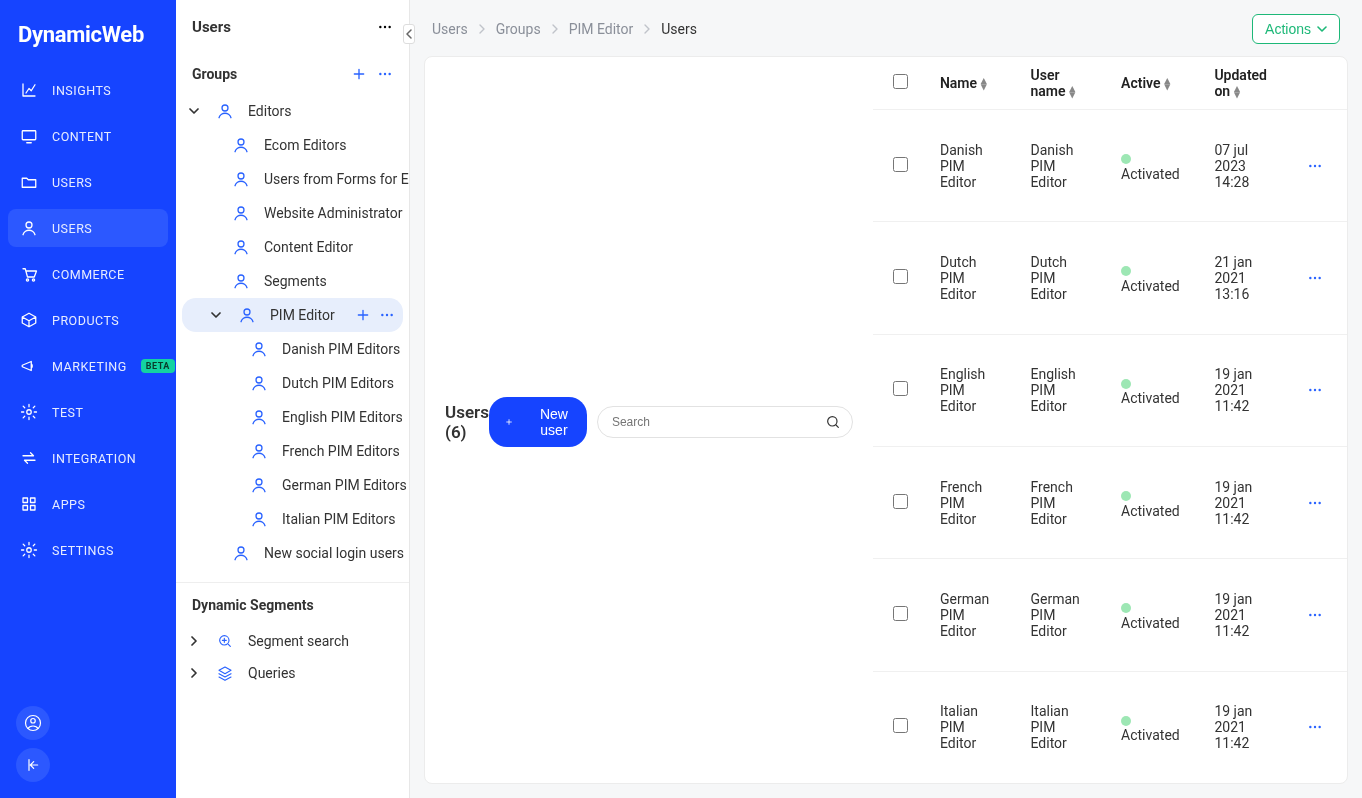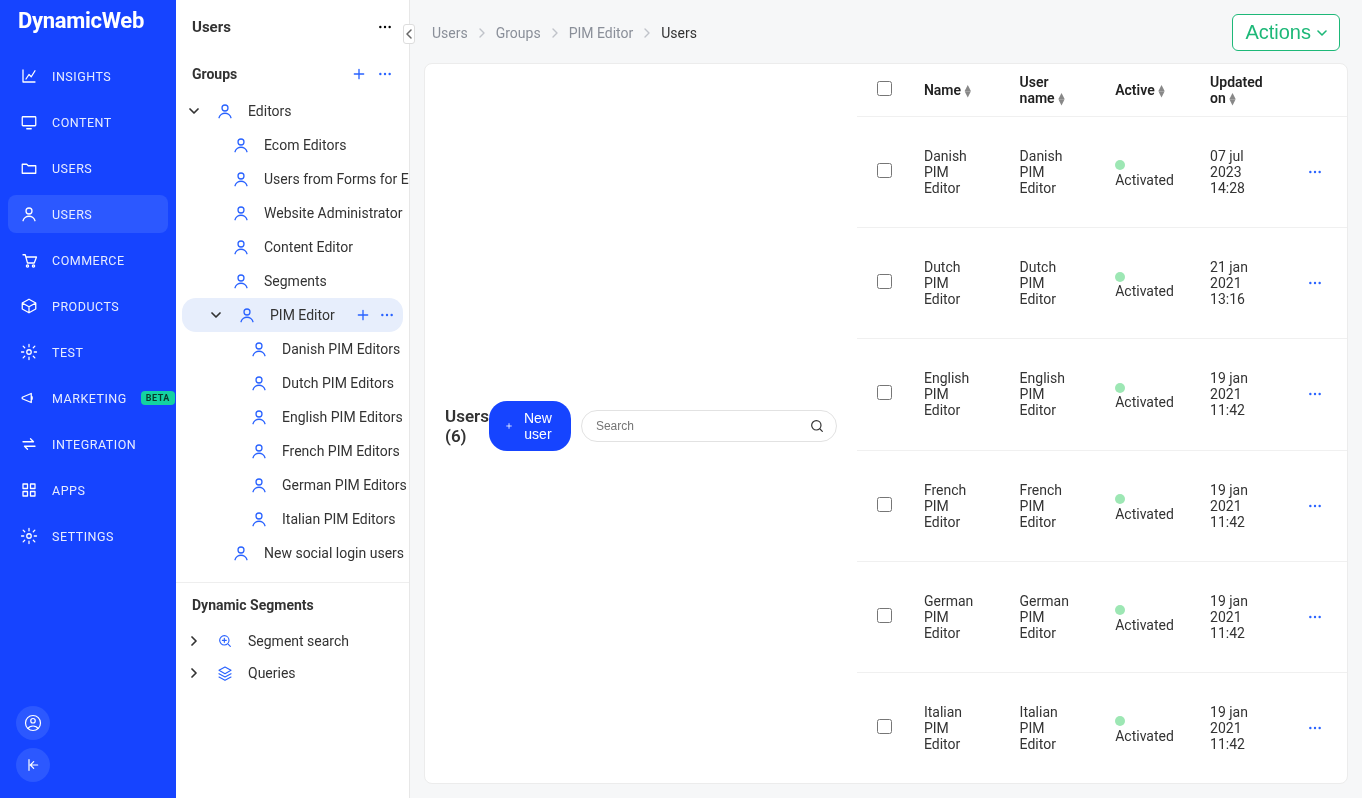--- a/index.html
+++ b/index.html
@@ -1,21 +1,21 @@
 <!DOCTYPE html>
 <html><head>
 <meta charset="utf-8">
 <style>
 * { box-sizing: border-box; margin: 0; padding: 0; }
 body { font-family: -apple-system, BlinkMacSystemFont, "Segoe UI", Roboto, sans-serif; font-size: 14px; color: #333; background: #fff; overflow: hidden; }
 .app { display: flex; width: 1362px; height: 798px; }
 
 
 .main-nav { width: 176px; background: #1644ff; color: #fff; display: flex; flex-direction: column; }
-.brand { font-size: 22px; font-weight: 700; padding: 8px 18px 24px; letter-spacing: -0.3px; }
+.brand { font-size: 22px; font-weight: 700; padding: 22px 18px 24px; letter-spacing: -0.3px; }
 .nav-items { flex: 1; padding: 0 8px; }
 .nav-item { display: flex; align-items: center; gap: 14px; padding: 10px 12px; font-size: 12.5px; letter-spacing: 0.5px; color: #e7ecff; border-radius: 8px; margin-bottom: 8px; cursor: pointer; white-space: nowrap; }
 .nav-item.active { background: #2c58ff; }
 .nav-item .nav-icon { width: 18px; height: 18px; display: flex; align-items: center; justify-content: center; flex-shrink: 0; }
 .nav-item .badge { background: #14d2a1; color: #0a3b2b; font-size: 9px; font-weight: 700; padding: 2px 5px; border-radius: 4px; letter-spacing: 0.5px; }
 .nav-bottom { padding: 0 8px 16px; display: flex; flex-direction: column; gap: 8px; }
 .nav-round { width: 34px; height: 34px; background: #2c58ff; border-radius: 50%; display: flex; align-items: center; justify-content: center; margin-left: 8px; cursor: pointer; }
 
 
 .panel { width: 234px; background: #fff; border-right: 1px solid #e7e7e7; display: flex; flex-direction: column; position: relative; }
@@ -38,27 +38,27 @@
 .tree-item .row-actions { display: none; }
 .collapse-handle { position: absolute; right: -6px; top: 24px; width: 12px; height: 20px; background: #fff; border: 1px solid #ddd; border-radius: 3px; display: flex; align-items: center; justify-content: center; cursor: pointer; font-size: 10px; color: #666; z-index: 2; }
 
 
 .main { flex: 1; background: #f6f7f8; display: flex; flex-direction: column; overflow: hidden; }
 .topbar { display: flex; align-items: center; justify-content: space-between; padding: 14px 22px 12px; }
 .breadcrumb { display: flex; align-items: center; gap: 10px; color: #8a8f99; font-size: 14px; }
 .breadcrumb .sep { color: #c0c3ca; }
 .breadcrumb .current { color: #333; }
 .breadcrumb span.link { cursor: pointer; }
-.actions-btn { border: 1px solid #1db878; color: #1db878; background: #fff; padding: 6px 12px; border-radius: 6px; font-size: 20px; display: flex; align-items: center; gap: 6px; cursor: pointer; }
+.actions-btn { border: 1px solid #1db878; color: #1db878; background: #fff; padding: 6px 12px; border-radius: 6px; font-size: 14px; display: flex; align-items: center; gap: 6px; cursor: pointer; }
 
 .card { margin: 0 14px 14px 14px; background: #fff; border: 1px solid #ececec; border-radius: 8px; flex: 1; display: flex; overflow: hidden; }
 .card-top { display: flex; align-items: center; justify-content: space-between; padding: 18px 20px 14px; }
 .card-top h2 { font-size: 17px; font-weight: 600; }
 .card-top .right { display: flex; gap: 10px; align-items: center; }
-.new-user-btn { background: #1644ff; color: #fff; border: none; padding: 9px 16px; border-radius: 18px; font-size: 14px; display: flex; align-items: center; gap: 8px; cursor: pointer; }
+.new-user-btn { background: #1644ff; color: #fff; border: none; padding: 9px 16px; border-radius: 18px; font-size: 14px; display: flex; align-items: center; gap: 24px; cursor: pointer; }
 .search-box { position: relative; }
 .search-box input { width: 256px; padding: 8px 34px 8px 14px; border: 1px solid #e2e2e2; border-radius: 18px; font-size: 12px; outline: none; }
 .search-box .sicon { position: absolute; right: 12px; top: 50%; transform: translateY(-50%); color: #333; }
 
 table { width: 100%; border-collapse: collapse; }
 thead th { text-align: left; font-weight: 600; font-size: 14px; padding: 10px 16px; color: #222; }
 tbody td { padding: 18px 16px; border-top: 1px solid #f0f0f0; font-size: 14px; color: #333; }
 th .sort { color: #888; font-size: 11px; margin-left: 4px; display: inline-flex; flex-direction: column; line-height: 6px; vertical-align: middle; }
 .col-chk { width: 46px; padding-left: 20px; }
 .col-chk input { width: 15px; height: 15px; }
@@ -125,34 +125,34 @@
           <span class="nav-icon">
             <svg class="icon18" viewBox="0 0 24 24">
               <path d="M3 8l9-5 9 5v8l-9 5-9-5zM3 8l9 5 9-5M12 13v8" stroke="#fff" stroke-width="1.7" fill="none" stroke-linecap="round" stroke-linejoin="round"></path>
             </svg>
           </span>
           <span>PRODUCTS</span>
         </div>
         <div class="nav-item">
           <span class="nav-icon">
             <svg class="icon18" viewBox="0 0 24 24">
+              <path d="M3 11v2l12 5V6zM15 9a4 4 0 010 6" stroke="#fff" stroke-width="1.7" fill="none" stroke-linecap="round" stroke-linejoin="round"></path>
+            </svg>
+          </span>
+          <span>MARKETING</span>
+          <span class="badge">BETA</span>
+        </div>
+        <div class="nav-item">
+          <span class="nav-icon">
+            <svg class="icon18" viewBox="0 0 24 24">
               <circle cx="12" cy="12" r="3" stroke="#fff" stroke-width="1.7" fill="none" stroke-linecap="round" stroke-linejoin="round"></circle>
               <path d="M12 2v3M12 19v3M4.2 4.2l2.1 2.1M17.7 17.7l2.1 2.1M2 12h3M19 12h3M4.2 19.8l2.1-2.1M17.7 6.3l2.1-2.1" stroke="#fff" stroke-width="1.7" fill="none" stroke-linecap="round" stroke-linejoin="round"></path>
             </svg>
           </span>
           <span>TEST</span>
-        </div>
-        <div class="nav-item">
-          <span class="nav-icon">
-            <svg class="icon18" viewBox="0 0 24 24">
-              <path d="M3 11v2l12 5V6zM15 9a4 4 0 010 6" stroke="#fff" stroke-width="1.7" fill="none" stroke-linecap="round" stroke-linejoin="round"></path>
-            </svg>
-          </span>
-          <span>MARKETING</span>
-          <span class="badge">BETA</span>
         </div>
         <div class="nav-item">
           <span class="nav-icon">
             <svg class="icon18" viewBox="0 0 24 24">
               <path d="M4 9h14l-4-4M20 15H6l4 4" stroke="#fff" stroke-width="1.7" fill="none" stroke-linecap="round" stroke-linejoin="round"></path>
             </svg>
           </span>
           <span>INTEGRATION</span>
         </div>
         <div class="nav-item">

